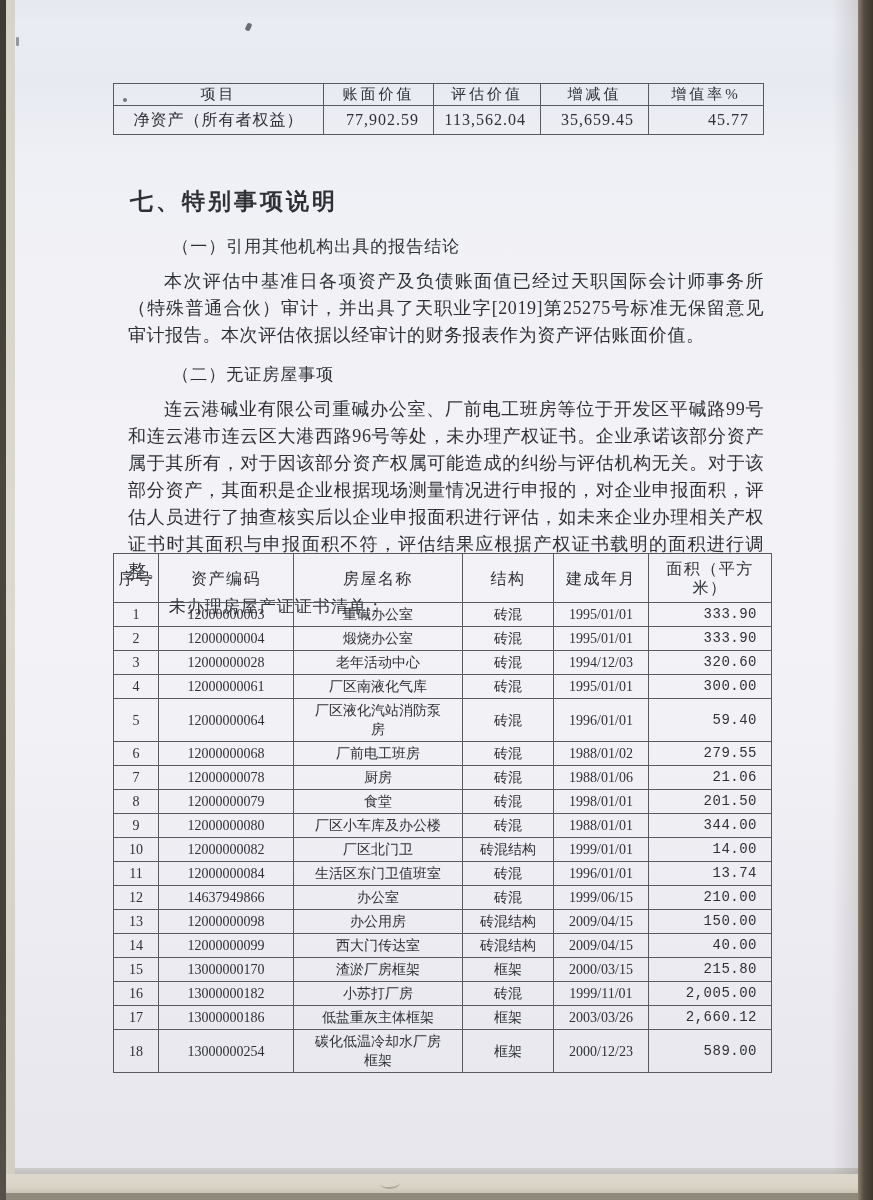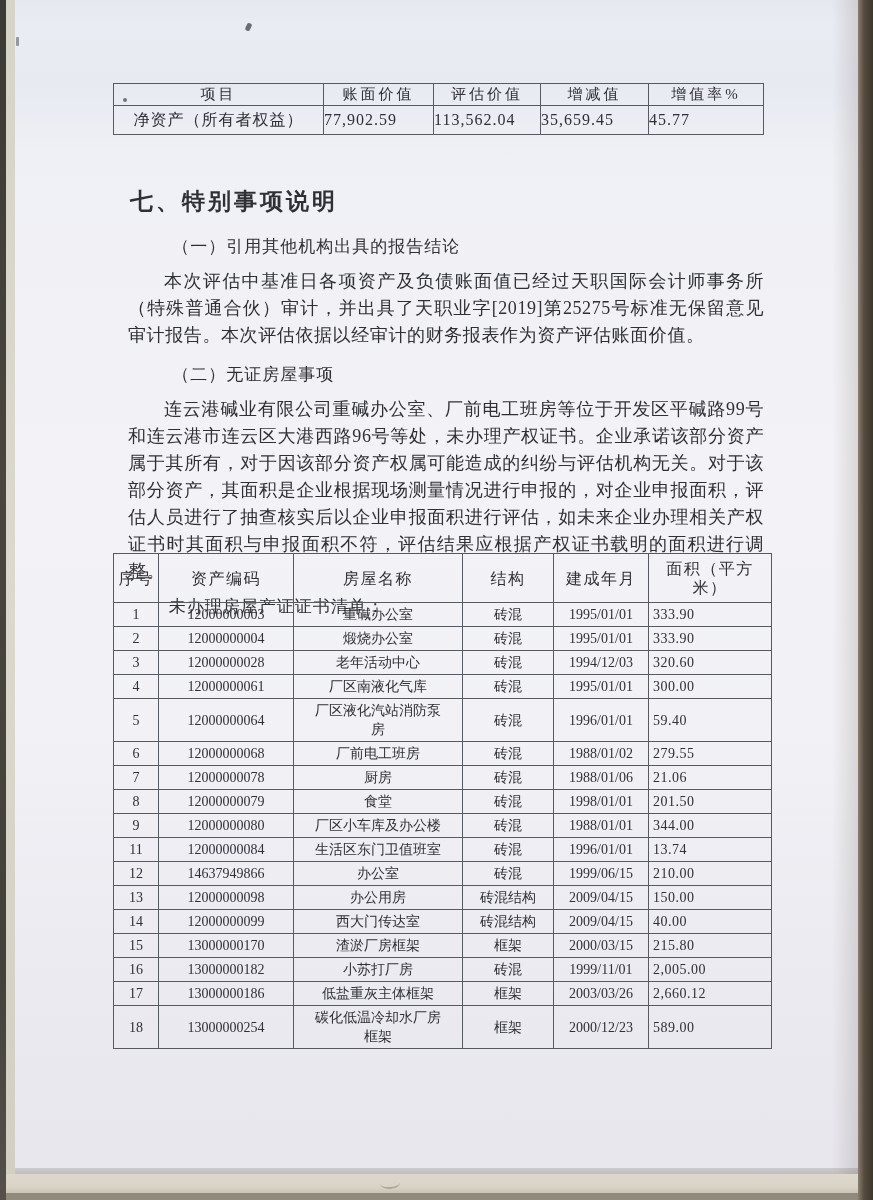--- a/index.html
+++ b/index.html
@@ -69,21 +69,21 @@
   .summary-table {
     position: absolute; left: 113px; top: 83px; width: 650px;
     font-size: 16px; z-index: 2; font-family: Liberation Serif, serif;
   }
   .summary-table th {
     height: 21px; text-align: center; font-size: 15px;
     letter-spacing: 3px; padding: 0;
   }
   .summary-table td { height: 28px; padding: 0; margin-top: 40px; }
   .summary-table td.item { text-align: center; letter-spacing: 1px; }
-  .summary-table td.num { text-align: left; padding-right: 14px; letter-spacing: 1px; }
+  .summary-table td.num { text-align: right; padding-right: 14px; letter-spacing: 1px; }
 
   
   .textcol { position: absolute; left: 128px; top: 186px; width: 636px; z-index: 2; }
   .sec-title {
     margin: 0 0 18px 2px; font-size: 23px; font-weight: bold;
     letter-spacing: 3px;
   }
   .sub-title { margin: 14px 0 10px 0; font-size: 17px; text-indent: 2.6em; letter-spacing: 1px; }
   .para {
     margin: 0 0 6px 0; font-size: 18px; line-height: 27px;
@@ -94,21 +94,21 @@
   .house-table {
     position: absolute; left: 113px; top: 553px; width: 658px;
     font-size: 14px; z-index: 2;
   }
   .house-table th {
     padding: 5px 2px; text-align: center; font-size: 16px; letter-spacing: 1.5px;
     line-height: 19px;
   }
   .house-table td { padding: 2px 4px; line-height: 19px; text-align: center; }
   .house-table td.c2 { padding: 2px 18px; }
-  .house-table td.c5 { text-align: left; padding-right: 14px; letter-spacing: 0.5px; }
+  .house-table td.c5 { text-align: right; padding-right: 14px; letter-spacing: 0.5px; font-family: Liberation Mono, monospace; }
 </style>
 </head>
 <body>
 
 <div class="scan">
 
   <div class="edge-left-dark"></div>
   <div class="edge-left-light"></div>
   <div class="edge-right-shade"></div>
   <div class="edge-right-dark"></div>
@@ -243,20 +243,28 @@
         </tr>
         <tr>
           <td class="c0">9</td>
           <td class="c1">12000000080</td>
           <td class="c2">厂区小车库及办公楼</td>
           <td class="c3">砖混</td>
           <td class="c4">1988/01/01</td>
           <td class="c5">344.00</td>
         </tr>
         <tr>
+          <td class="c0">10</td>
+          <td class="c1">12000000082</td>
+          <td class="c2">厂区北门卫</td>
+          <td class="c3">砖混结构</td>
+          <td class="c4">1999/01/01</td>
+          <td class="c5">14.00</td>
+        </tr>
+        <tr>
           <td class="c0">11</td>
           <td class="c1">12000000084</td>
           <td class="c2">生活区东门卫值班室</td>
           <td class="c3">砖混</td>
           <td class="c4">1996/01/01</td>
           <td class="c5">13.74</td>
         </tr>
         <tr>
           <td class="c0">12</td>
           <td class="c1">14637949866</td>

